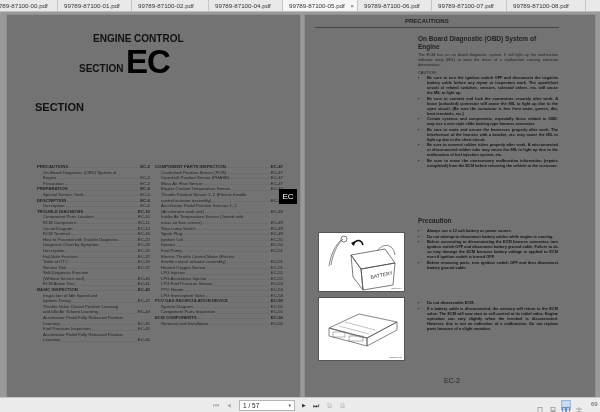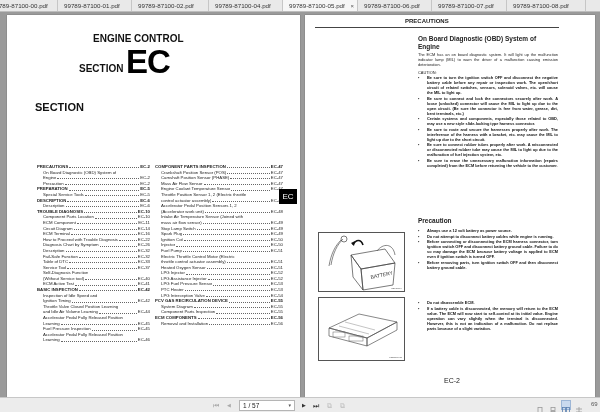--- a/index.html
+++ b/index.html
@@ -2,21 +2,21 @@
 <html><head>
 <meta charset="utf-8">
 <style>
   * { box-sizing: border-box; margin: 0; padding: 0; }
   html, body { width: 600px; height: 412px; overflow: hidden; background: #8e8e8e; font-family: "Liberation Sans", sans-serif; }
   .tabbar { position: absolute; left: 0; top: 0; width: 600px; height: 12px; background: #e9e9e9; border-bottom: 1px solid #bdbdbd; display: flex; overflow: hidden; }
   .tab { position: relative; height: 12px; font-size: 6.2px; color: #333; line-height: 12px; padding: 0 12px 0 6px; border-right: 1px solid #c6c6c6; white-space: nowrap; flex: 0 0 auto; }
   .tab.active { background: #f6f6f6; }
   .tab .close { position: absolute; right: 3px; top: 0; font-size: 6px; color: #555; }
   .viewer { position: absolute; left: 0; top: 12px; width: 600px; height: 385px; background: #9a9a9a; }
-  .page { position: absolute; background: #ffffff; top: 3px; height: 382px; box-shadow: 0 0 1px #555; }
+  .page { position: absolute; background: #737373; top: 3px; height: 382px; box-shadow: 0 0 1px #555; }
   .page.left { left: 7px; width: 293px; }
   .page.right { left: 305px; width: 290px; }
   .ec-title1 { position: absolute; left: 86px; top: 18px; font-size: 10px; font-weight: bold; color: #111; }
   .ec-section { position: absolute; left: 72px; top: 48px; font-size: 10px; font-weight: bold; color: #111; text-align: center; }
   .ec-big { position: absolute; left: 119px; top: 28px; font-size: 33px; font-weight: bold; color: #000; letter-spacing: -1px; }
   .contents-title { position: absolute; left: 28px; top: 86px; font-size: 11px; font-weight: bold; color: #111; }
   .toc { position: absolute; top: 149px; font-size: 4.3px; color: #222; line-height: 5.6px; }
   .toc.col1 { left: 30px; width: 113px; }
   .toc.col2 { left: 148px; width: 128px; }
   .toc-row { display: flex; align-items: flex-end; white-space: nowrap; }

